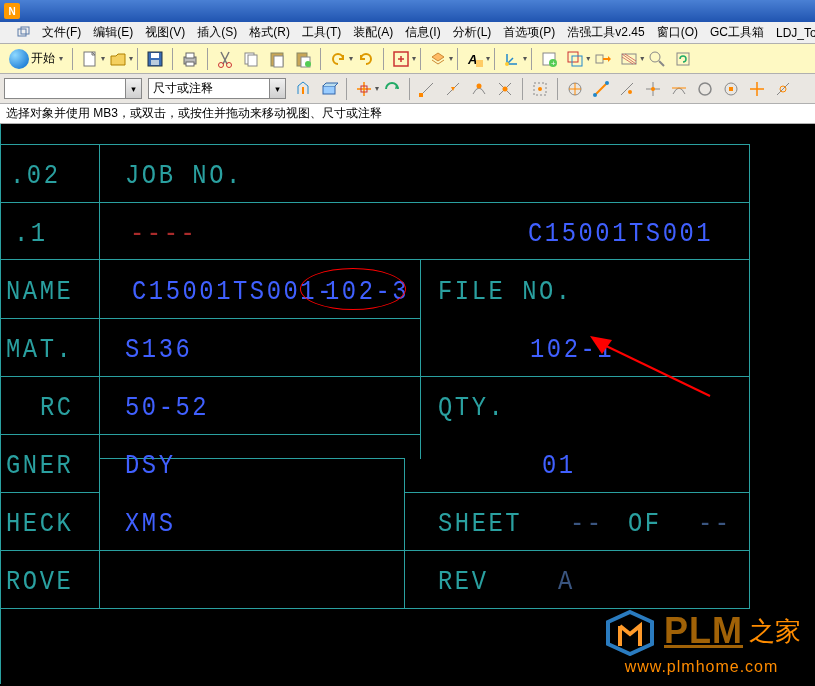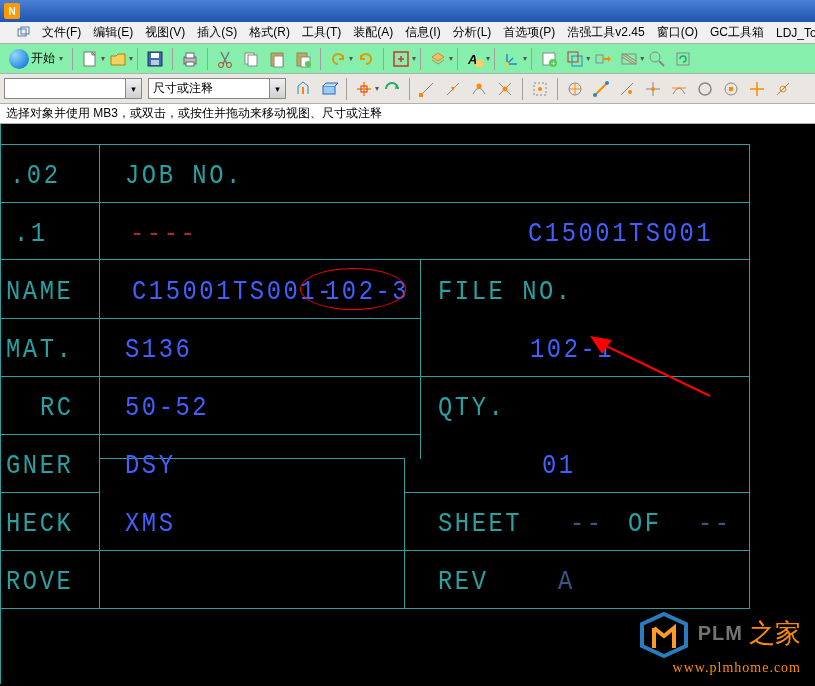--- a/index.html
+++ b/index.html
@@ -9,21 +9,21 @@
 .titlebar { height: 22px; background: linear-gradient(to bottom, #4a80d4, #2054b0); color: #fff; display: flex; align-items: center; padding-left: 4px; }
 .titlebar-icon { width: 16px; height: 16px; background: #ff9900; border-radius: 2px; margin-right: 4px; display: inline-flex; align-items: center; justify-content: center; font-size: 10px; font-weight: bold; }
 .titlebar-text { font-size: 11px; }
 
 
 .menubar { height: 22px; background: #f0f0f0; border-bottom: 1px solid #b0b0b0; display: flex; align-items: center; padding-left: 16px; }
 .menubar .icon-sm { width: 16px; height: 16px; margin-right: 4px; }
 .menu-item { padding: 2px 6px; font-size: 12px; cursor: default; white-space: nowrap; }
 
 
-.toolbar { height: 30px; background: #86efac; border-bottom: 1px solid #b0b0b0; display: flex; align-items: center; padding: 4px 4px; }
+.toolbar { height: 30px; background: #fef9c3; border-bottom: 1px solid #b0b0b0; display: flex; align-items: center; padding: 4px 4px; }
 .toolbar-btn { width: 24px; height: 24px; margin: 0 1px; display: inline-flex; align-items: center; justify-content: center; border: 1px solid transparent; cursor: default; }
 .toolbar-sep { width: 1px; height: 22px; background: #a0a0a0; margin: 0 4px; }
 .dd-arrow { font-size: 8px; margin-left: -2px; color: #555; }
 .start-btn { display: flex; align-items: center; height: 24px; padding: 0 4px; border: 1px solid transparent; cursor: default; }
 .globe-icon { width: 20px; height: 20px; border-radius: 50%; background: radial-gradient(circle at 30% 30%, #8fd9ff, #0066cc); margin-right: 2px; }
 
 
 .toolbar2 { height: 30px; background: #eae7e2; border-bottom: 1px solid #b0b0b0; display: flex; align-items: center; padding: 0 4px; }
 .combo { height: 21px; border: 1px solid #888; background: #fff; font-size: 12px; display: inline-flex; align-items: center; position: relative; }
 .combo-text { padding: 0 4px; flex: 1; }
@@ -36,23 +36,23 @@
 .canvas { position: absolute; left: 0; top: 124px; width: 815px; height: 562px; background: #000; overflow: hidden; font-family: "Courier New", monospace; }
 .cad-line { position: absolute; background: #2aa0a0; }
 .cad-text { position: absolute; color: #2aa0a0; font-size: 28px; letter-spacing: 3px; font-family: "Arial Narrow", "Courier New", monospace; transform: scaleX(0.85); transform-origin: left center; }
 .cad-text.blue { color: #4060ff; }
 .cad-text.dark { color: #3a5580; }
 .red-ellipse { position: absolute; border: 1.5px solid #ff0000; border-radius: 50%; }
 
 
 .watermark { position: absolute; right: 14px; bottom: 10px; text-align: right; }
 .wm-logo { display: flex; align-items: center; justify-content: flex-end; gap: 6px; }
-.wm-logo-text { color: #737373; font-size: 20px; font-weight: bold; font-family: Arial, sans-serif; letter-spacing: 1px; }
+.wm-logo-text { color: #a16207; font-size: 36px; font-weight: bold; font-family: Arial, sans-serif; letter-spacing: 1px; text-decoration: underline; }
 .wm-zh { color: #ff8c00; font-size: 26px; font-family: "Microsoft YaHei", SimHei, sans-serif; }
-.wm-url { color: #ff8c00; font-size: 14px; letter-spacing: 1px; font-family: Liberation Serif, serif; margin-top: 2px; }
+.wm-url { color: #ff8c00; font-size: 16px; letter-spacing: 1px; font-family: Liberation Sans, sans-serif; margin-top: 2px; text-align: center; }
 
 svg { display: block; }
 </style>
 </head>
 <body>
 
 <div class="titlebar">
   <span class="titlebar-icon">N</span>
 </div>
 

